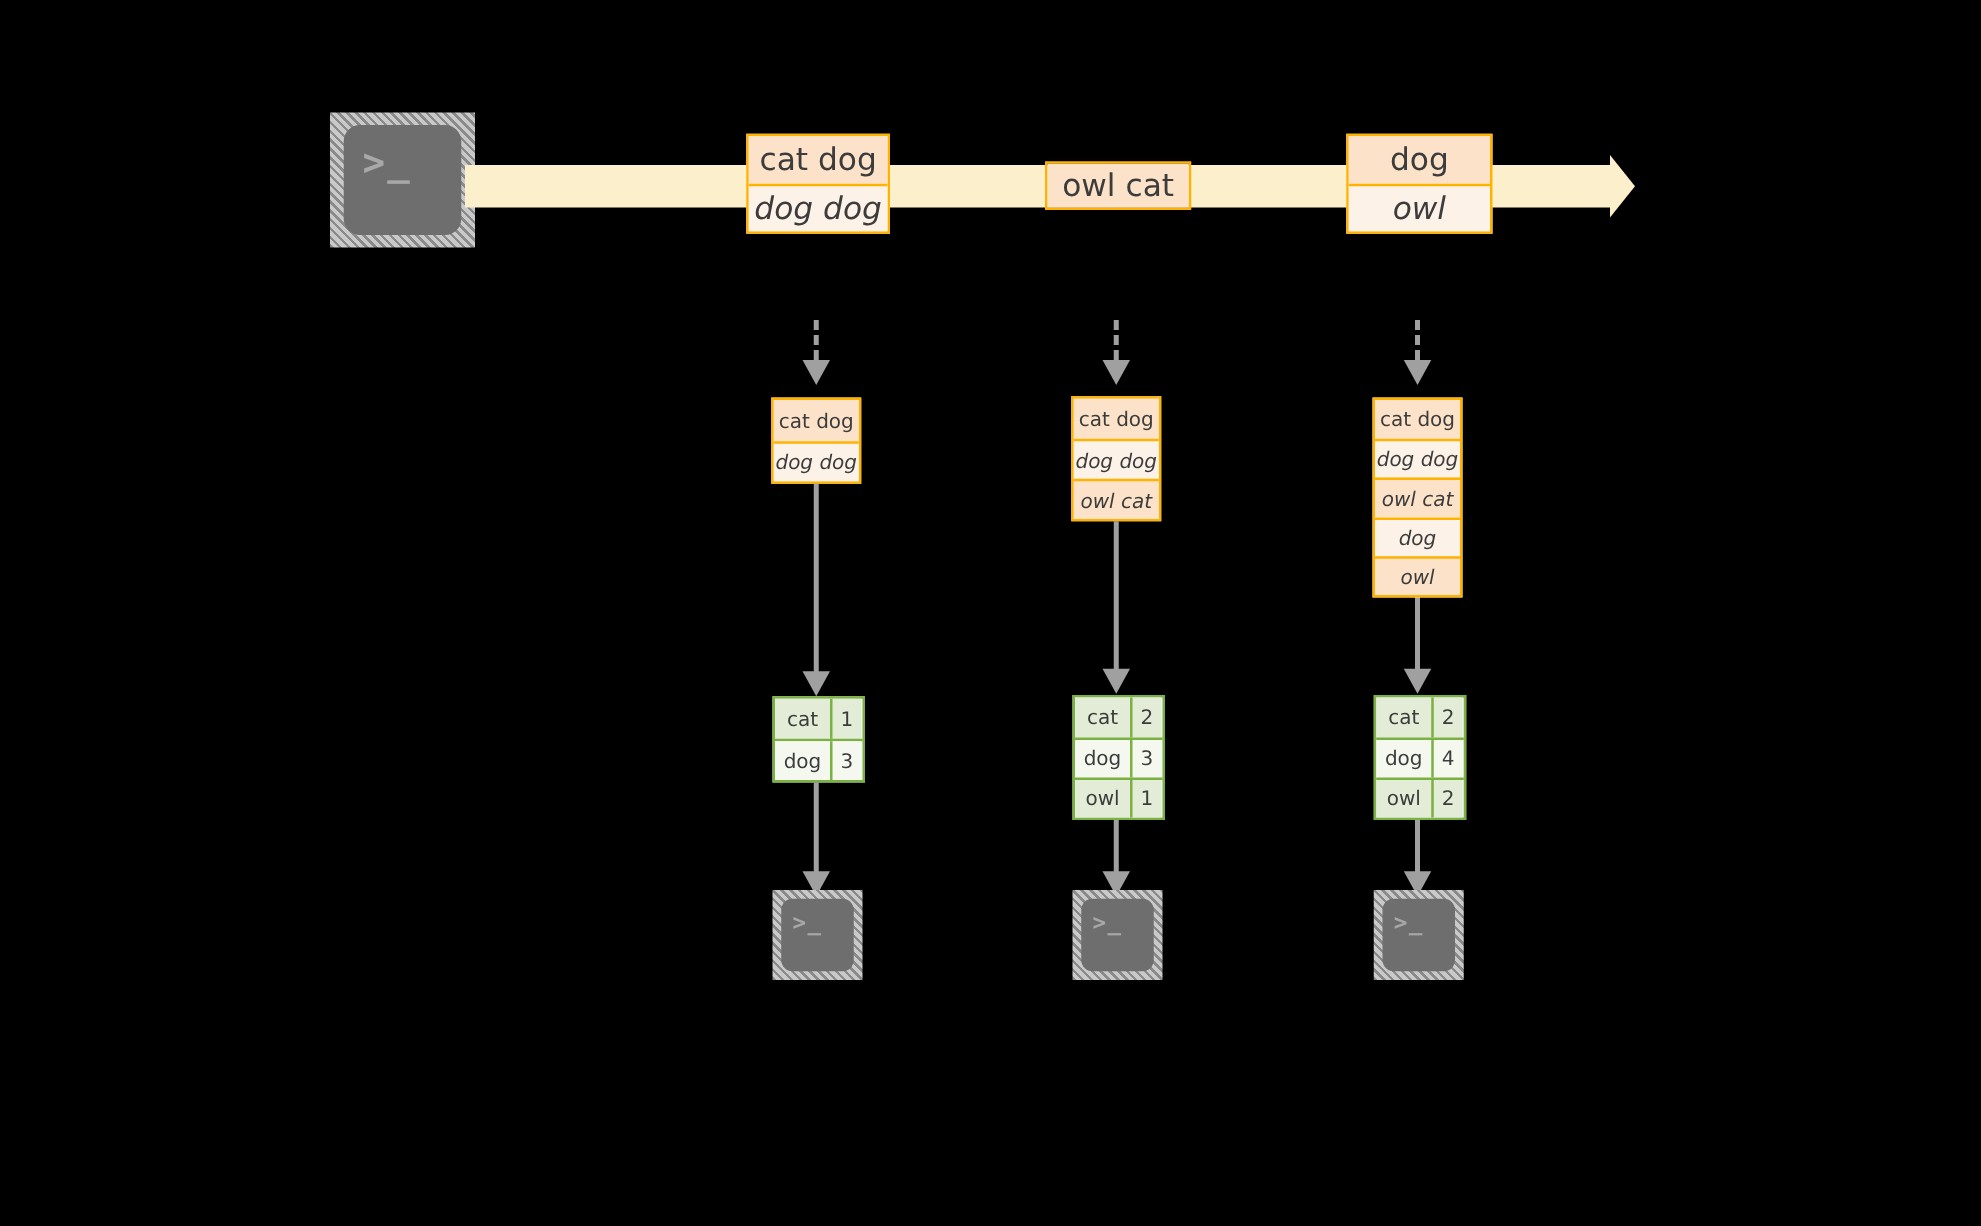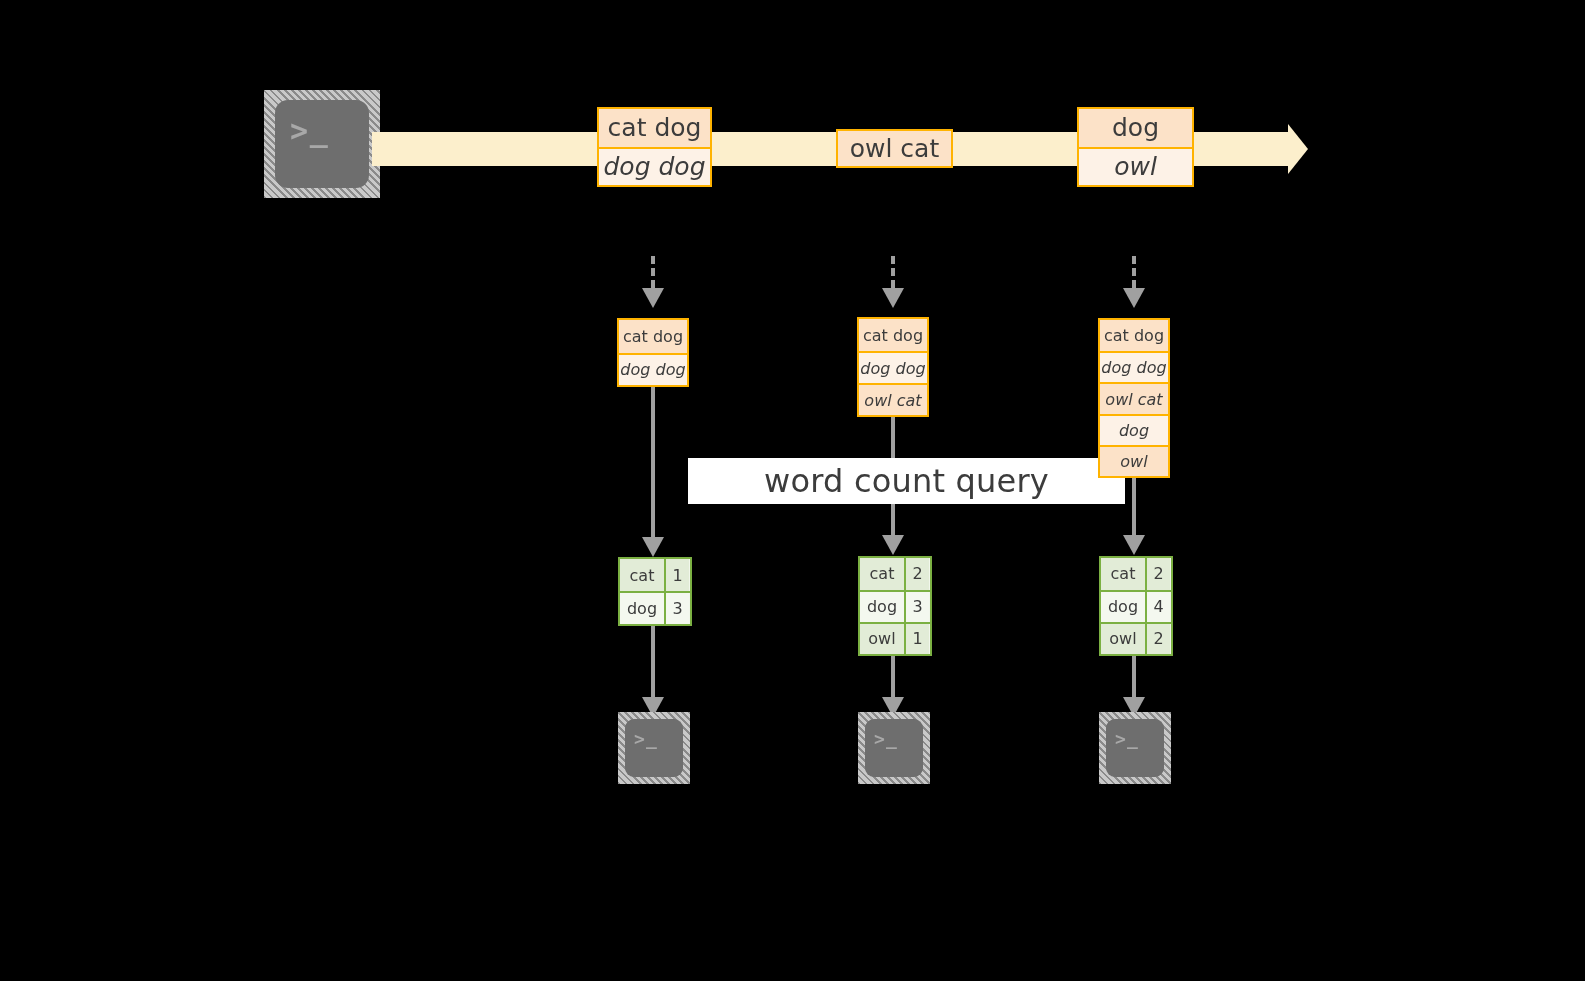--- a/index.html
+++ b/index.html
@@ -209,23 +209,20 @@
 
   <div class="obox mini" style="left:857px; top:317px; width:72px; height:100px;">
     <div class="row dark">cat dog</div>
     <div class="row light">dog dog</div>
     <div class="row dark">owl cat</div>
   </div>
 
   <div class="conn" style="left:891px; top:417px; height:123px;"></div>
   <div class="conn-head" style="left:882px; top:535px;"></div>
 
-  <div class="white-band" style="left:688px; top:458px; width:437px; height:46px;">
-    <span class="label">word count query</span>
-  </div>
 
   <div class="gbox" style="left:858px; top:556px; width:74px; height:100px;">
     <div class="grow dark">
       <div class="gcell word">cat</div>
       <div class="gcell num">2</div>
     </div>
     <div class="grow light">
       <div class="gcell word">dog</div>
       <div class="gcell num">3</div>
     </div>

